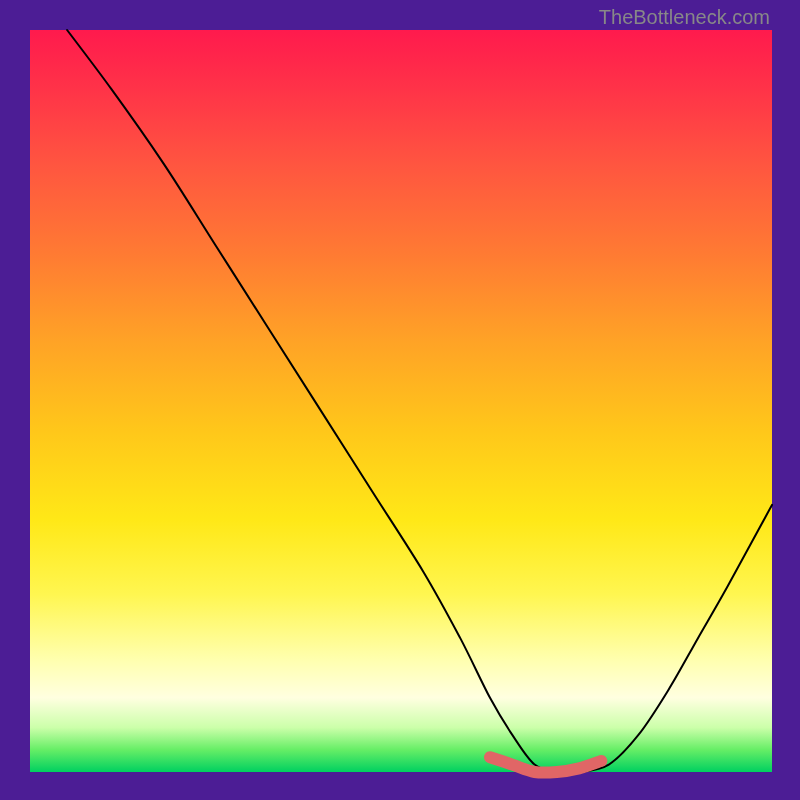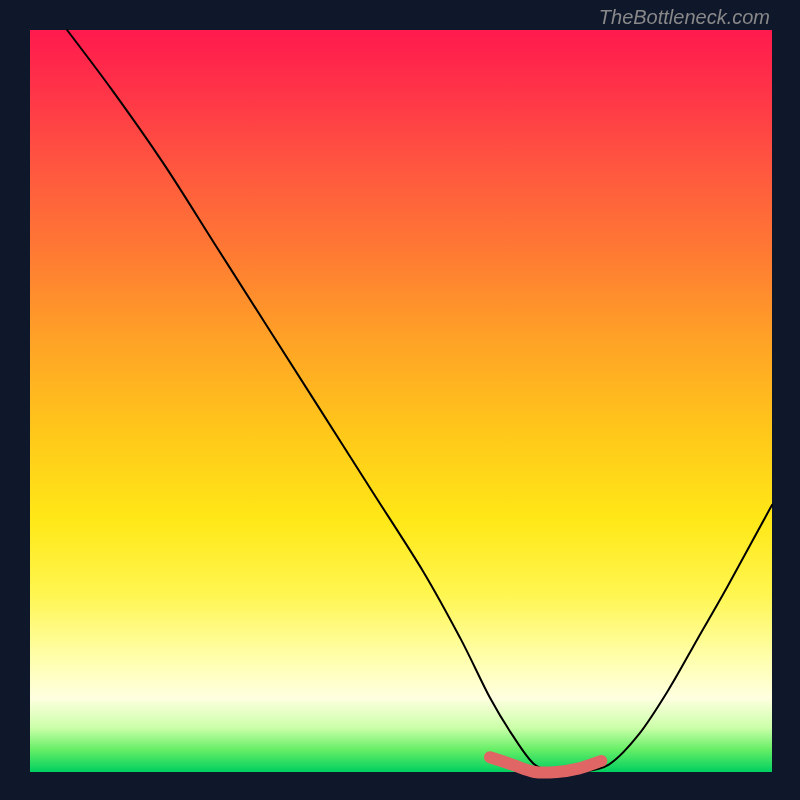--- a/index.html
+++ b/index.html
@@ -1,16 +1,16 @@
 <!DOCTYPE html>
 <html><head>
 <meta charset="utf-8">
 <style>
   html,body{margin:0;padding:0;width:800px;height:800px;background:#000;font-family:Arial,Helvetica,sans-serif;}
-  .frame{position:absolute;left:0;top:0;width:800px;height:800px;background:#0f172a;font-style:italic;}
+  .frame{position:absolute;left:0;top:0;width:800px;height:800px;background:#4c1d95;}
   .plot{position:absolute;left:30px;top:30px;width:742px;height:742px;}
   .grad{position:absolute;left:0;top:0;width:742px;height:742px;
     background:linear-gradient(to bottom,
       #ff1a4d 0%,
       #ff3348 8%,
       #ff5540 18%,
       #ff7a33 30%,
       #ffa326 42%,
       #ffc71a 54%,
       #ffe817 66%,

